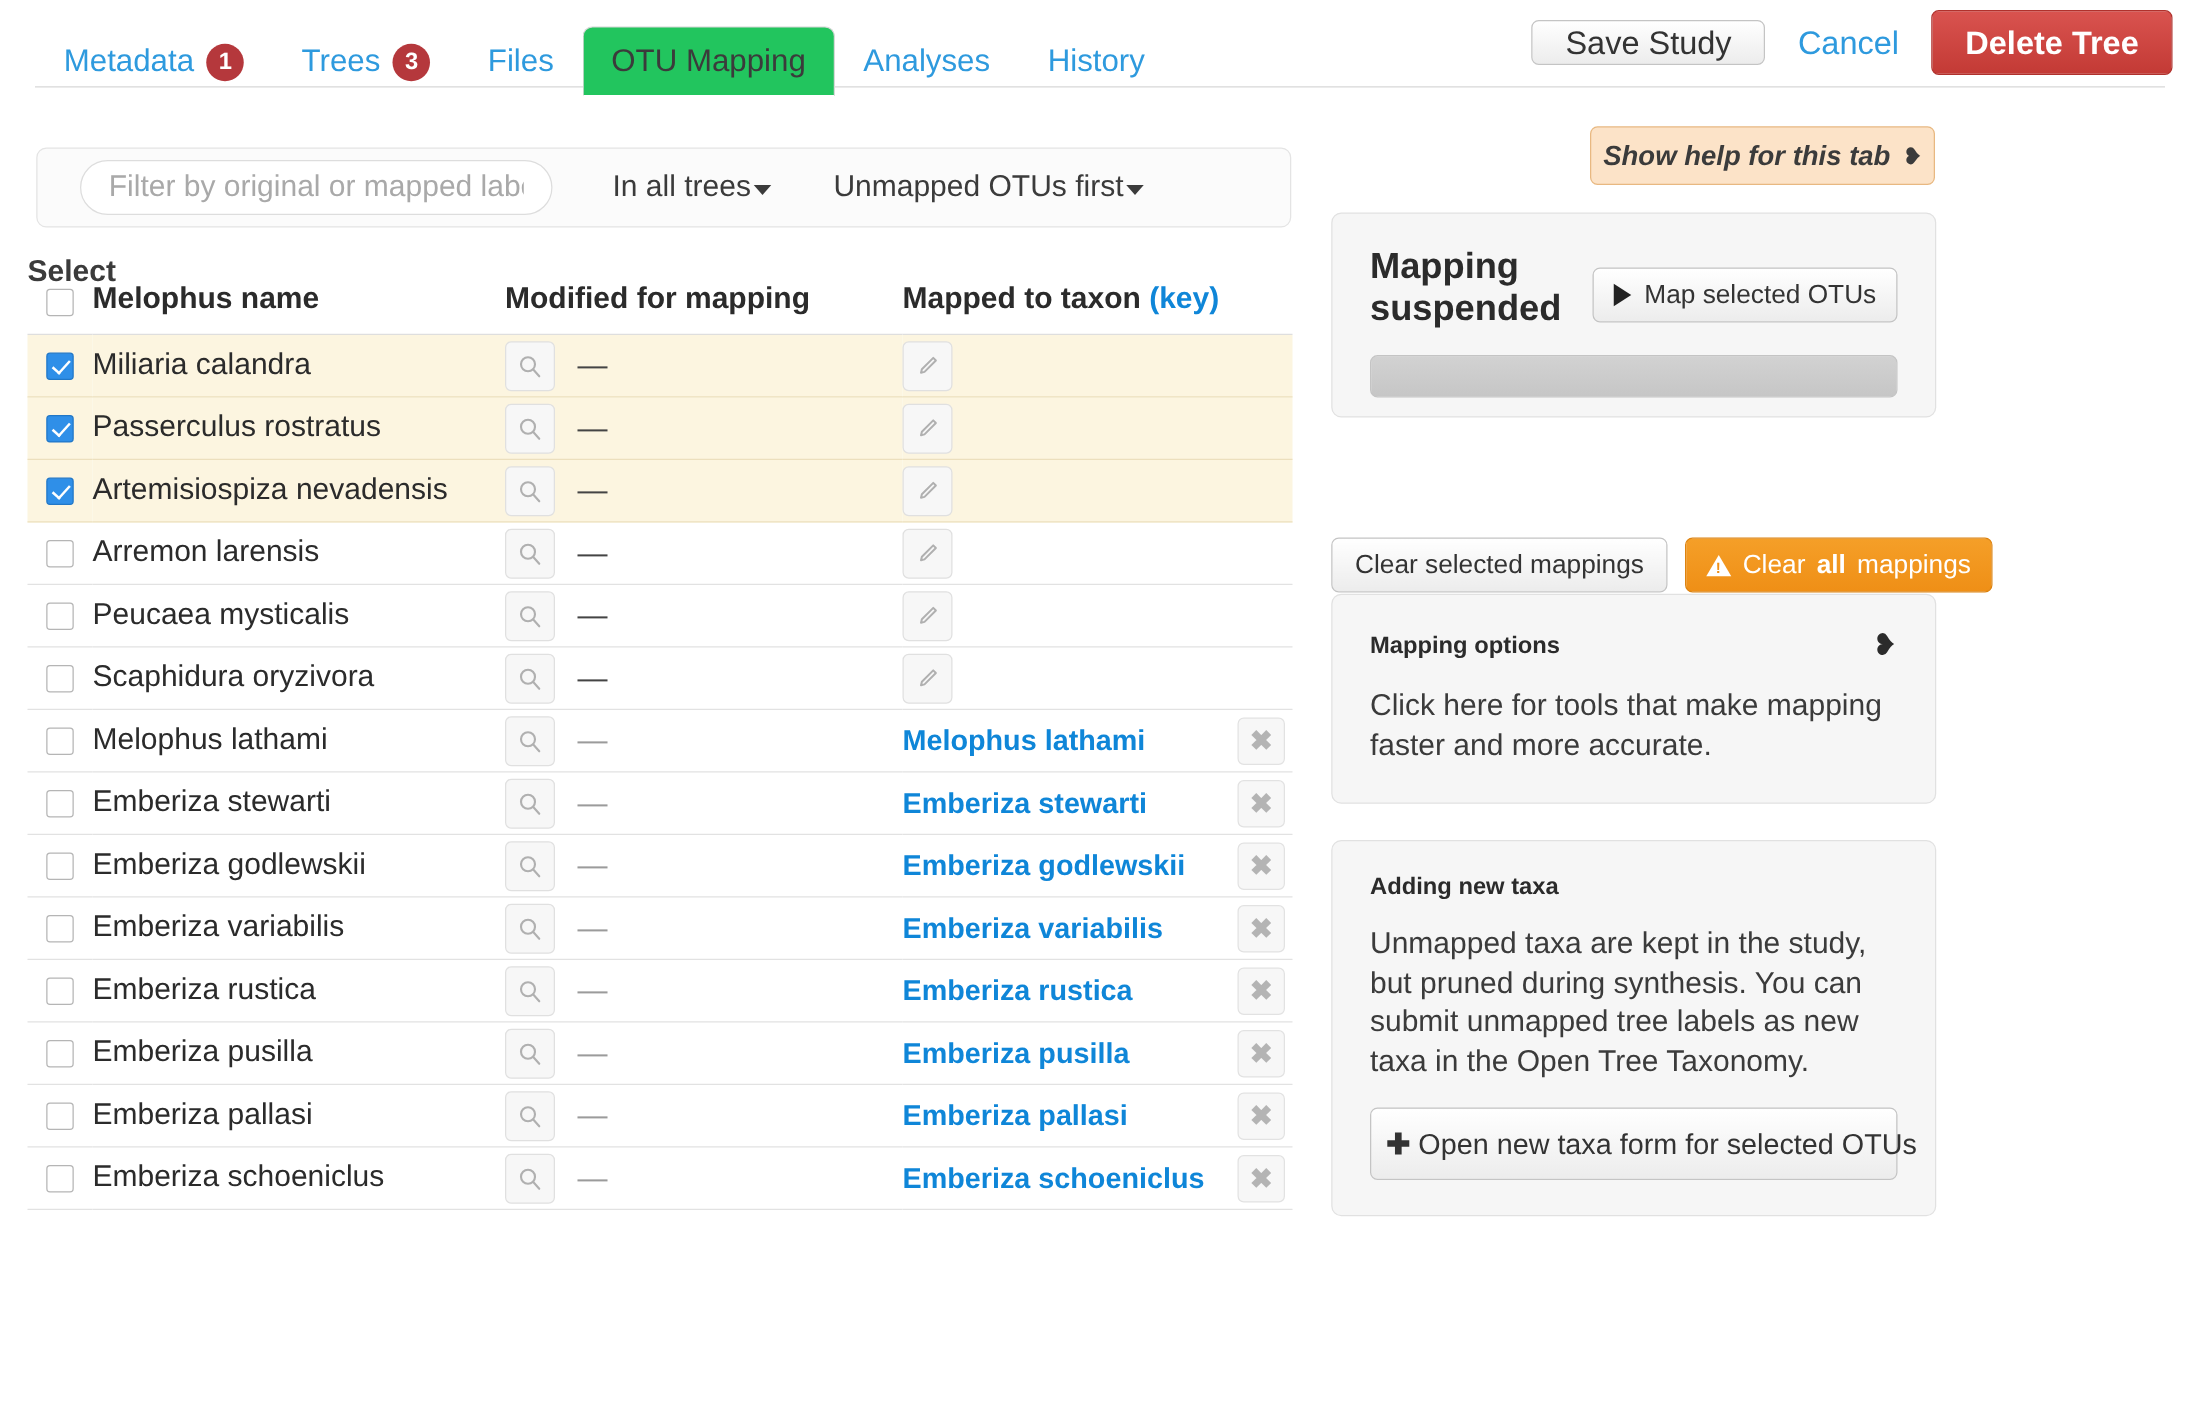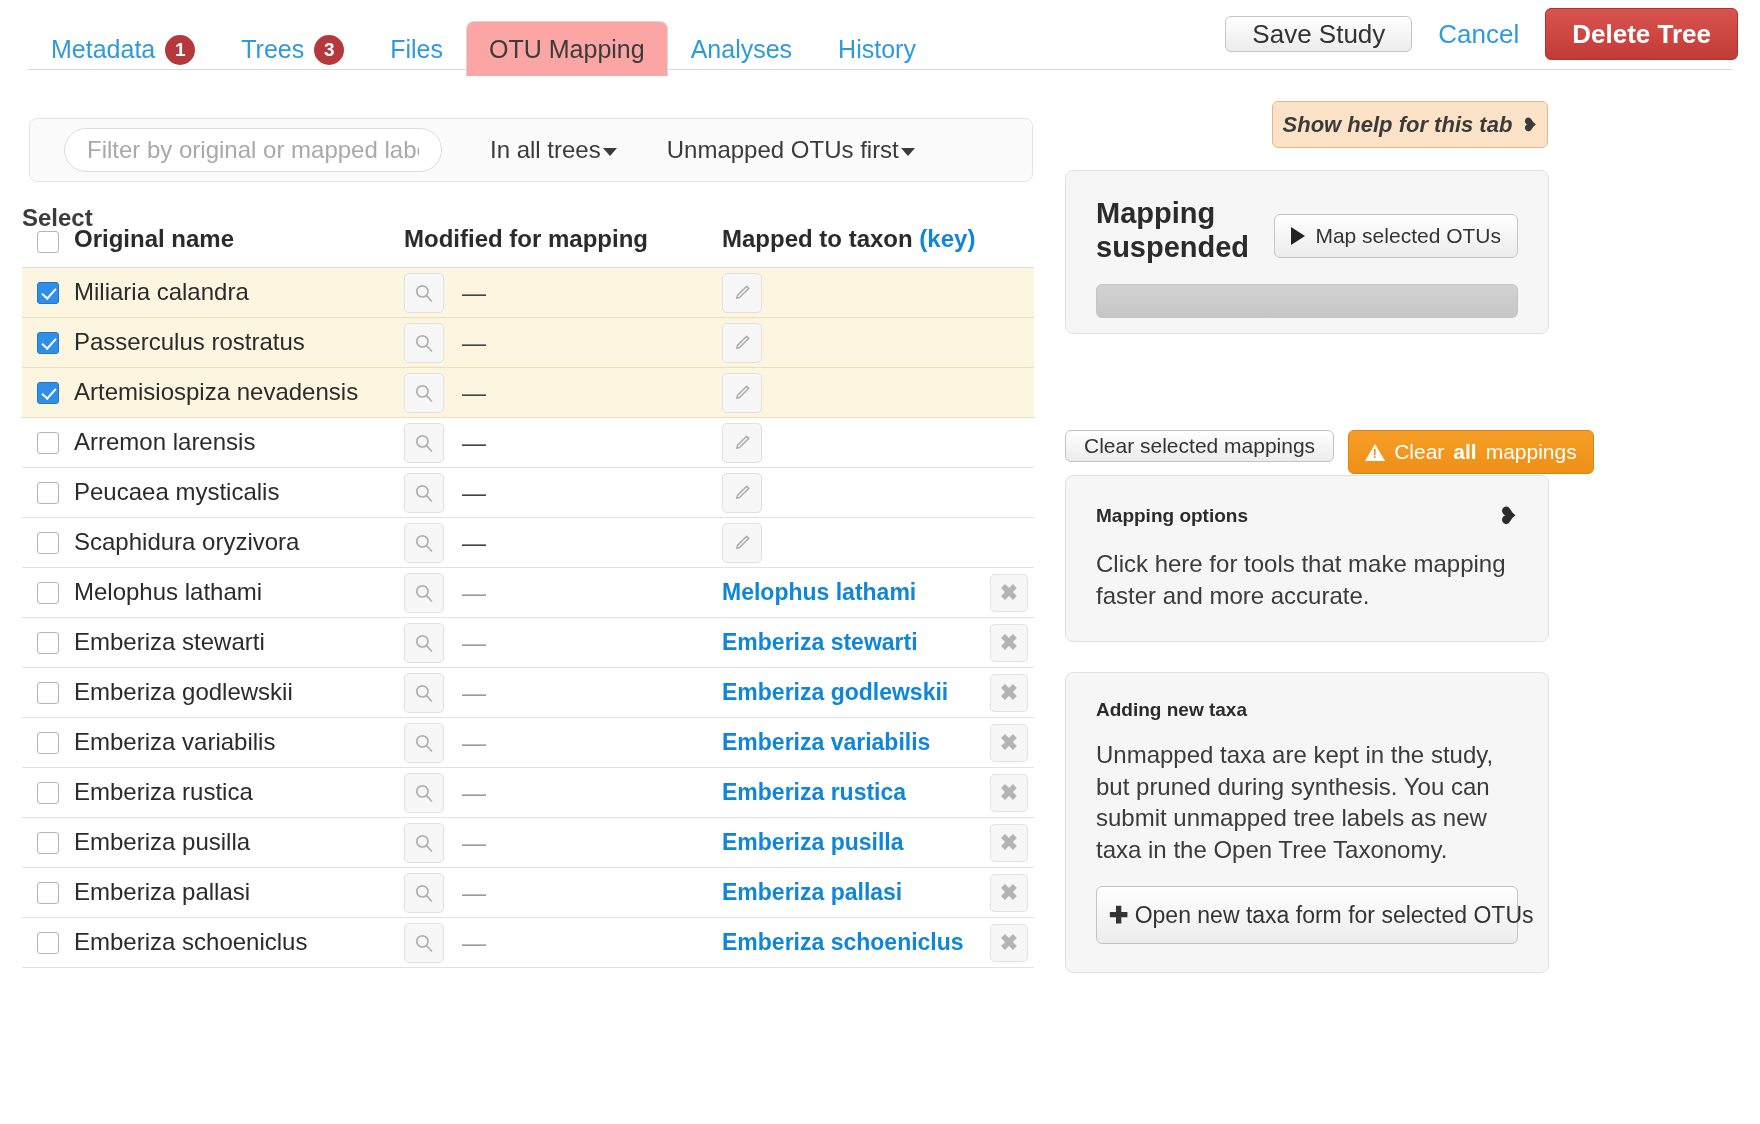--- a/index.html
+++ b/index.html
@@ -24,21 +24,21 @@
     display: flex; align-items: center; gap: 10px;
     padding: 0 22px; height: 56px;
     font-size: 25px; color: #2e9ade;
     cursor: pointer; white-space: nowrap;
     border: 1px solid transparent;
     border-radius: 8px 8px 0 0;
     position: relative; top: 1px;
   }
   .tab.active {
     color: #3b3b3b;
-    background: #fca5a5;
+    background: #22c55e;
     border-color: #d8d8d8;
     border-bottom-color: #ffffff;
     z-index: 3;
     align-items: center;
   }
   .tab .badge {
     display: inline-flex; align-items: center; justify-content: center;
     min-width: 30px; height: 30px; padding: 0 8px;
     border-radius: 15px;
     background: #b5383c; color: #ffffff;
@@ -236,21 +236,21 @@
   .progress {
     margin-top: 20px; height: 34px; border-radius: 6px;
     background: linear-gradient(to bottom, #d2d2d2 0%, #c6c6c6 100%);
     border: 1px solid #c4c4c4;
   }
 
   .clear-row {
     position: absolute; left: 1065px; top: 430px;
     width: 484px; display: flex; gap: 14px;
   }
-  .btn-clear-sel { font-size: 21px; height: 32px; padding: 0 18px; flex: none; }
+  .btn-clear-sel { font-size: 21px; height: 44px; padding: 0 18px; flex: none; }
   .btn-clear-all {
     background: linear-gradient(to bottom, #f59f28 0%, #ef8f16 100%);
     border: 1px solid #dd8310; color: #ffffff;
     font-size: 21px; height: 44px; padding: 0 16px; gap: 9px;
   }
   .btn-clear-all b { font-weight: bold; }
   .warn-tri {
     display: inline-block; width: 0; height: 0;
     border-left: 10px solid transparent;
     border-right: 10px solid transparent;
@@ -343,21 +343,21 @@
       <col class="col-mod">
       <col class="col-map">
   </colgroup>
   <thead>
     <tr>
       <th>
         <span class="cb-wrap">
           <input type="checkbox" class="cb" style="">
         </span>
       </th>
-      <th>Original name</th>
+      <th>Melophus name</th>
       <th>Modified for mapping</th>
       <th>
         <span>Mapped to taxon</span>
         <span class="key-link">(key)</span>
       </th>
     </tr>
   </thead>
   <tbody id="tbody">
       <tr class="row-sel">
         <td>

